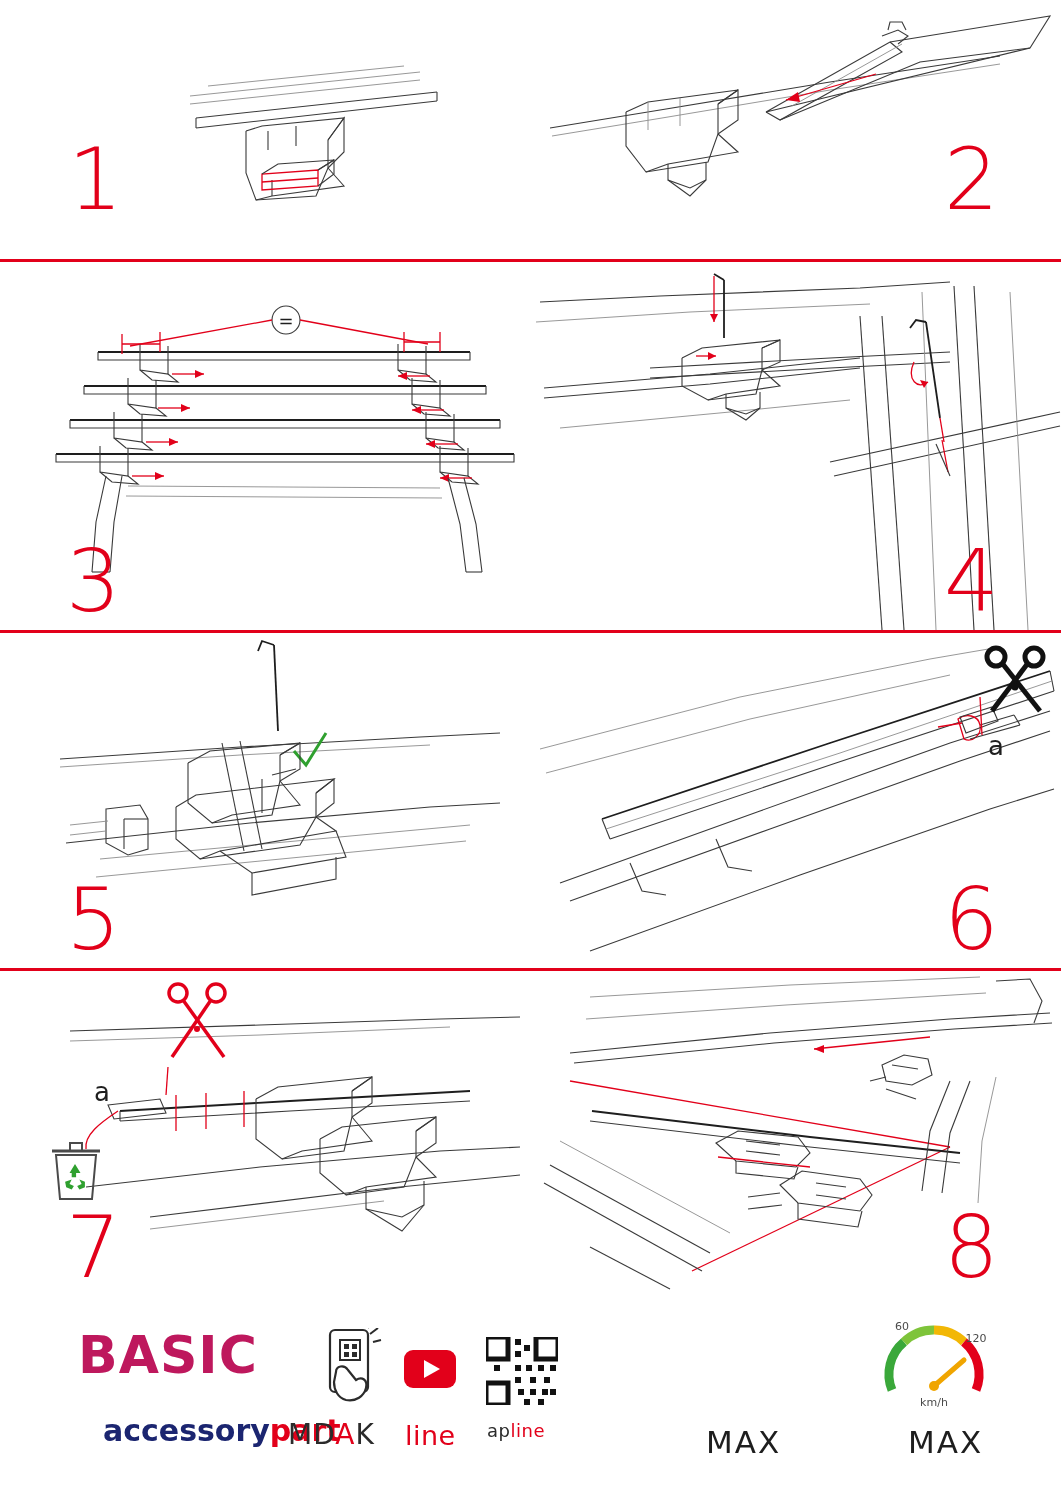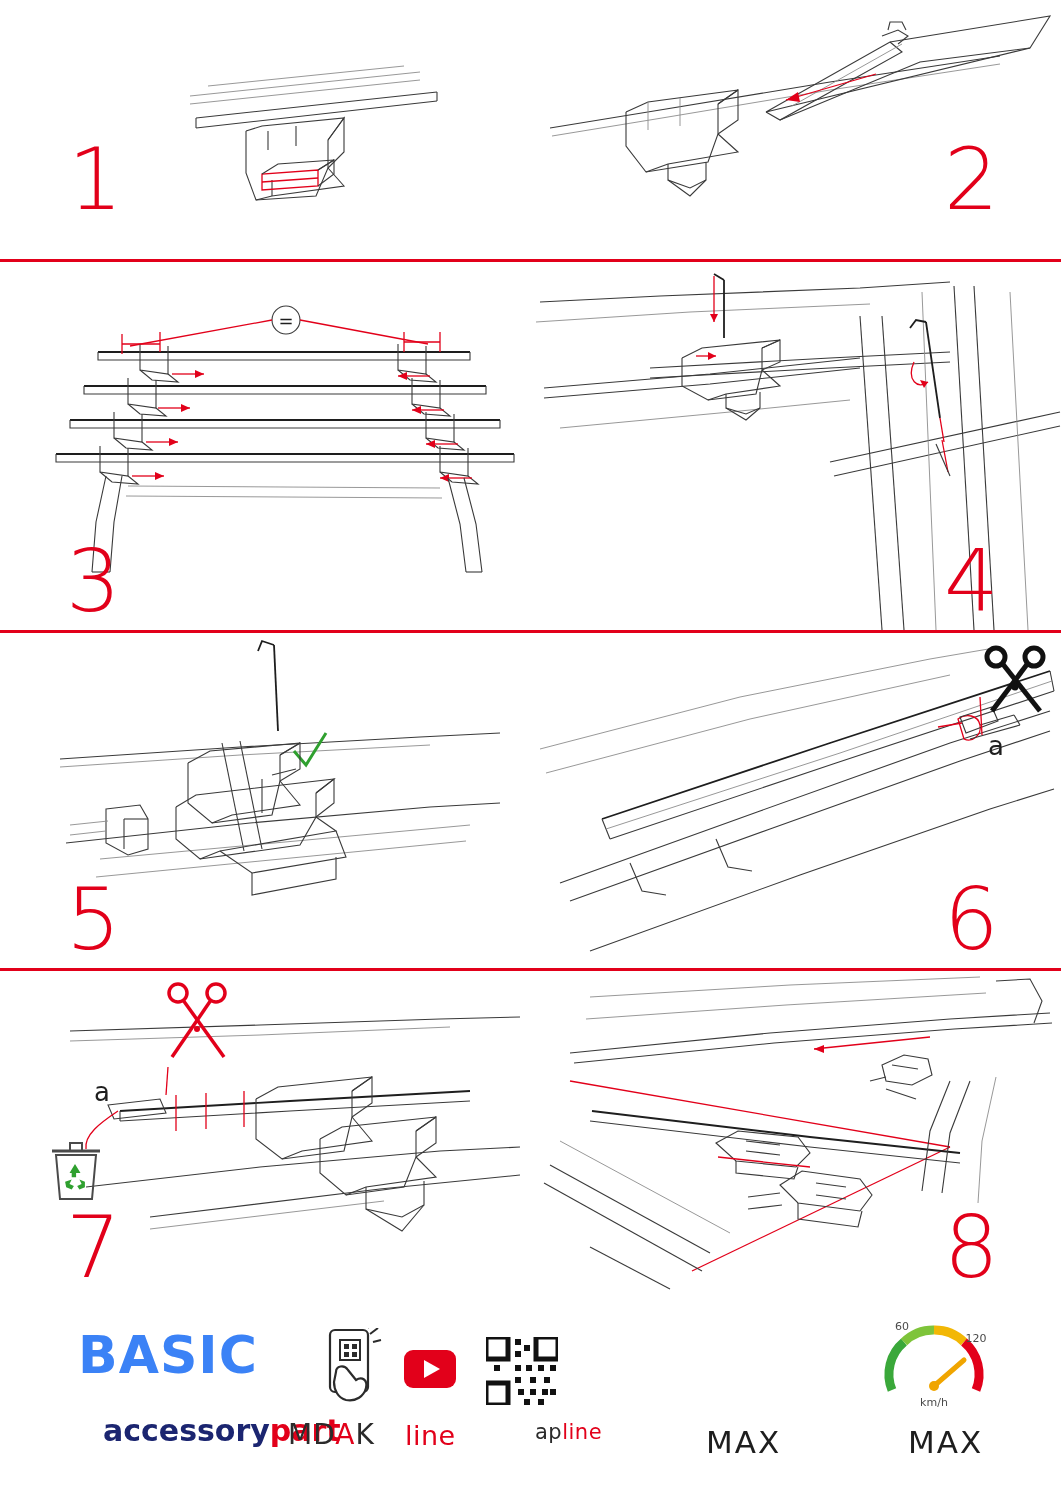--- a/index.html
+++ b/index.html
@@ -68,21 +68,21 @@
   
   .footer {
     position: absolute;
     left: 0; top: 1291px;
     width: 1061px; height: 209px;
   }
   .brand-basic {
     position: absolute; left: 78px; top: 1325px;
     font-family: "DejaVu Sans", sans-serif;
     font-size: 52px; font-weight: bold;
-    color: #3b82f6; letter-spacing: 1px;
+    color: #be185d; letter-spacing: 1px;
   }
   .brand-accessory {
     position: absolute; left: 78px; top: 1413px;
     font-family: "DejaVu Sans", sans-serif;
     font-size: 30px; font-weight: bold;
     color: #1b2570; letter-spacing: 0px; margin-left: 25px;
   }
   .brand-accessory .part { color: #e2001a; }
 
   .logo-mdak {
@@ -92,21 +92,21 @@
   }
   .logo-mdak .a-red { color: #e2001a; }
   .logo-ipqi {
     position: absolute; left: 405px; top: 1420px;
     font-family: "DejaVu Sans", sans-serif;
     font-size: 27px; color: #e2001a; letter-spacing: 0.5px;
   }
   .logo-apline {
     position: absolute; left: 487px; top: 1420px;
     font-family: "DejaVu Sans", sans-serif;
-    font-size: 21px; color: #2b2b2b; letter-spacing: 0.5px; margin-left: 48px;
+    font-size: 18px; color: #2b2b2b; letter-spacing: 0.5px;
   }
   .logo-apline .l-red { color: #e2001a; }
 
   .phone-icon  { position: absolute; left: 318px; top: 1328px; }
   .yt-icon     { position: absolute; left: 404px; top: 1350px; }
   .qr-icon     { position: absolute; left: 486px; top: 1337px; }
   .weight-icon { position: absolute; left: 688px; top: 1312px; }
   .speed-icon  { position: absolute; left: 878px; top: 1312px; }
 
   .max-label-1 {

